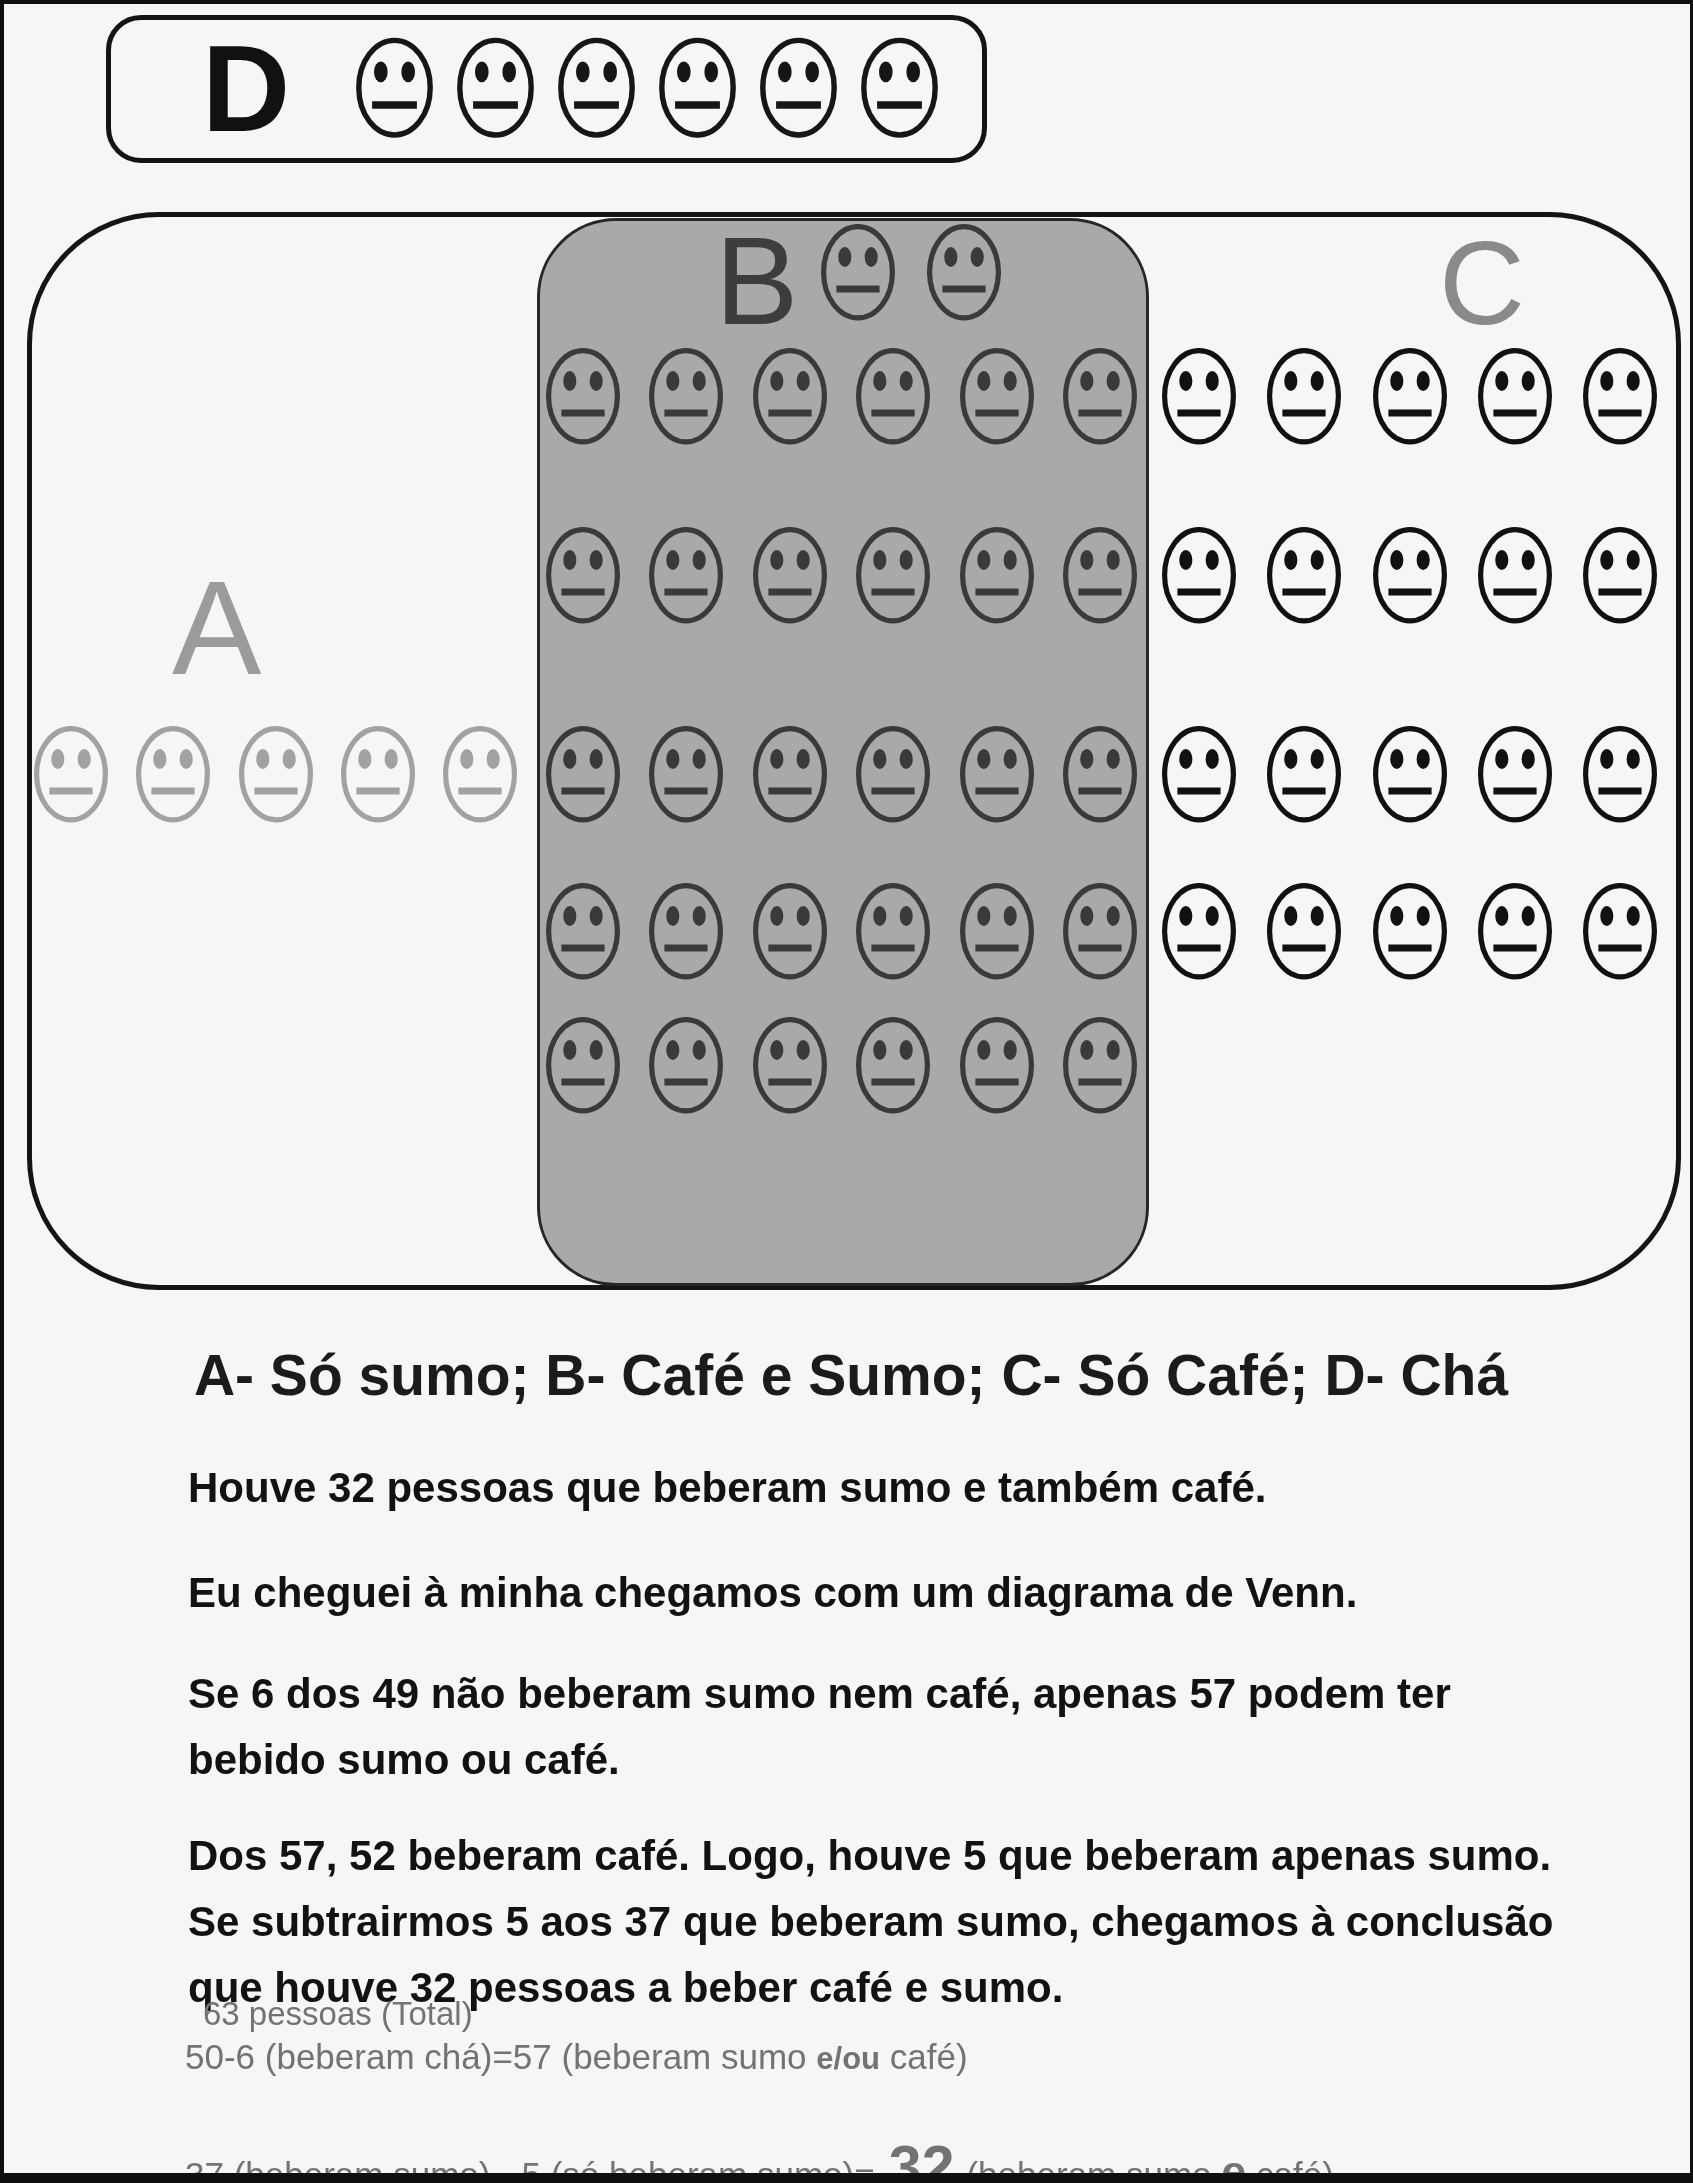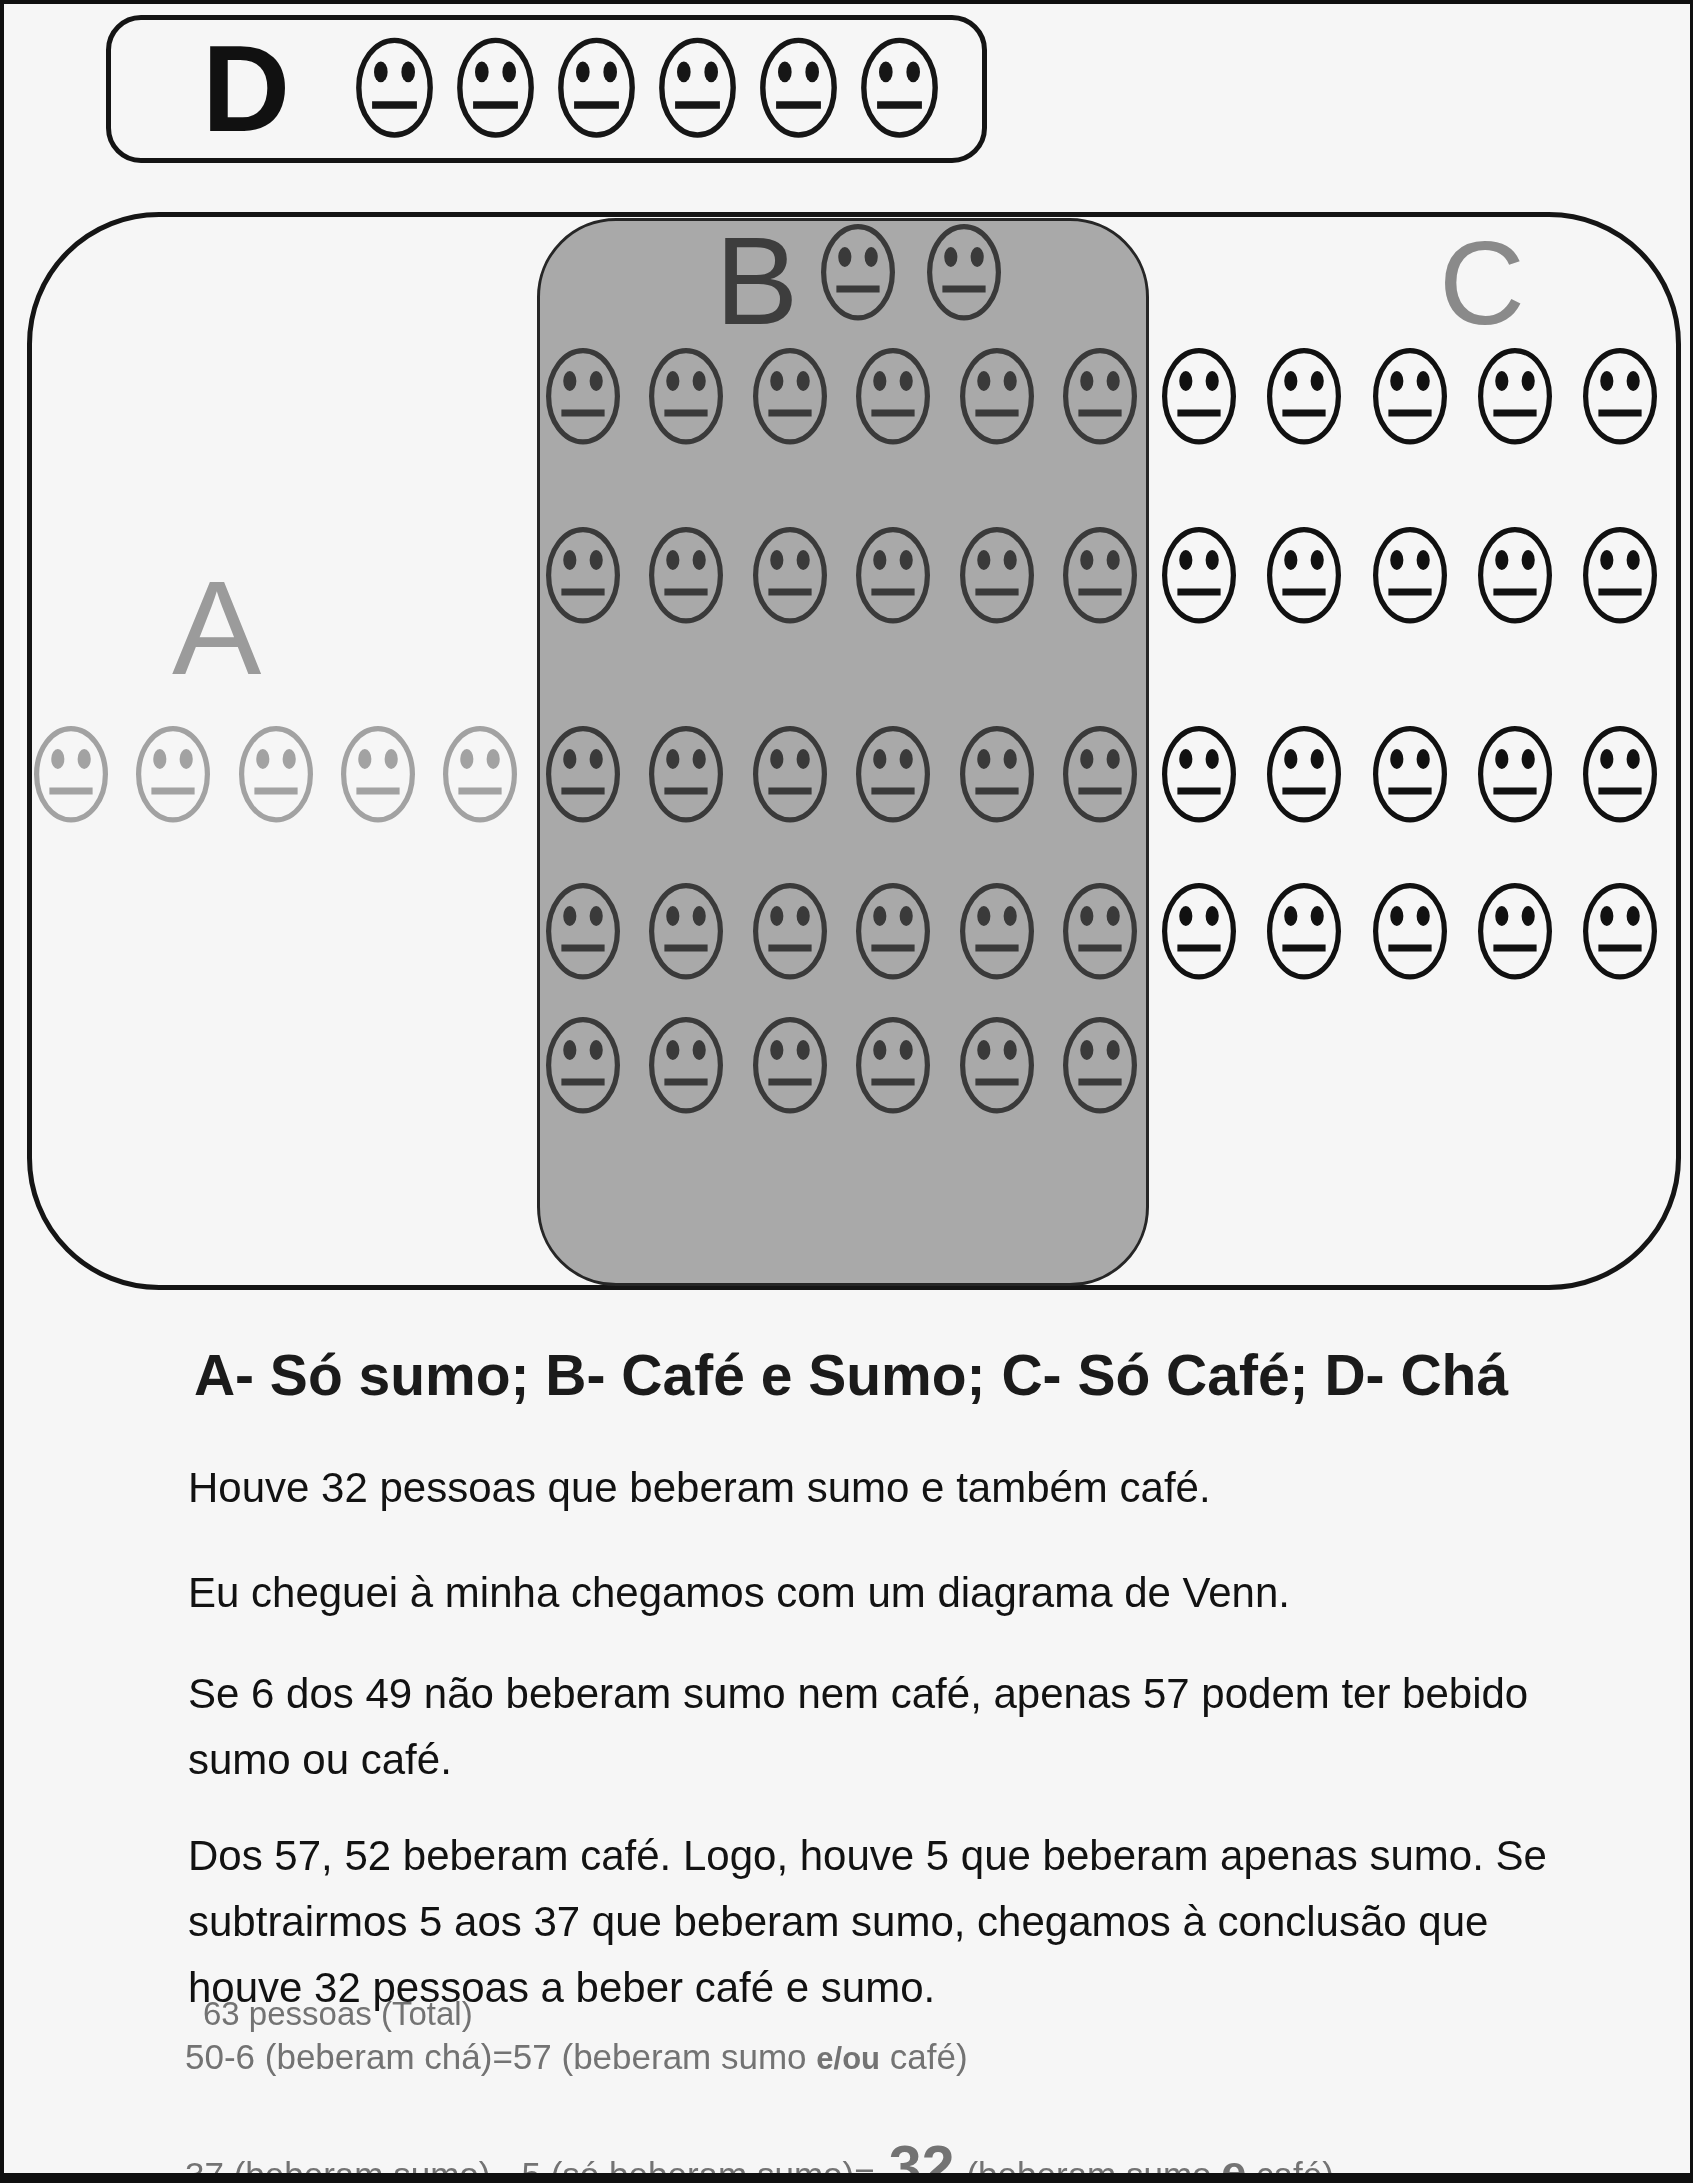--- a/index.html
+++ b/index.html
@@ -57,21 +57,21 @@
 
   
   .legend{
     position:absolute;left:0;top:1338px;width:1694px;
     text-align:center;font-size:57px;font-weight:600;color:#1b1b1b;
   }
 
   
   .para{
     position:absolute;left:184px;width:1401px;margin:0;
-    font-size:42px;line-height:66px;font-weight:400;color:#121212;
+    font-size:42px;line-height:66px;font-weight:700;color:#121212;
   }
   .para-1{top:1451px;}
   .para-2{top:1556px;}
   .para-3{top:1657px;}
   .para-4{top:1819px;}
 
   
   .wk{position:absolute;font-size:35px;line-height:1.25;color:#737373;white-space:nowrap;}
   .wk-total{left:199px;top:1989px;font-size:33px;}
   .wk-eq1{left:181px;top:2031px;}

